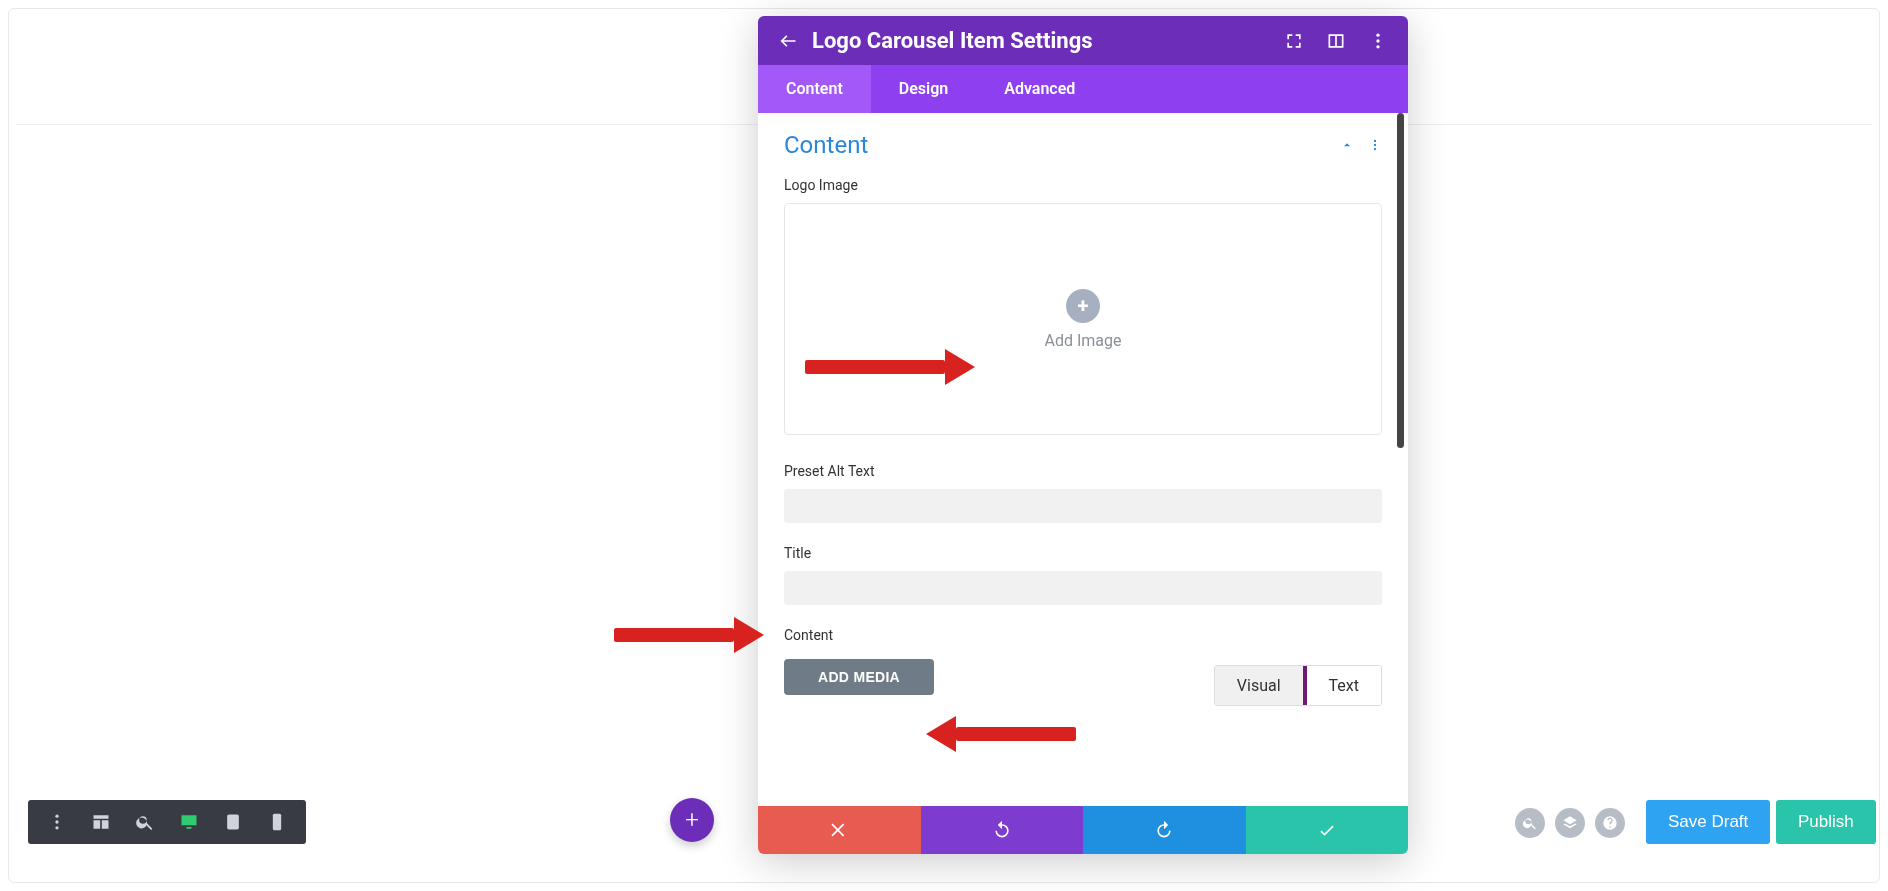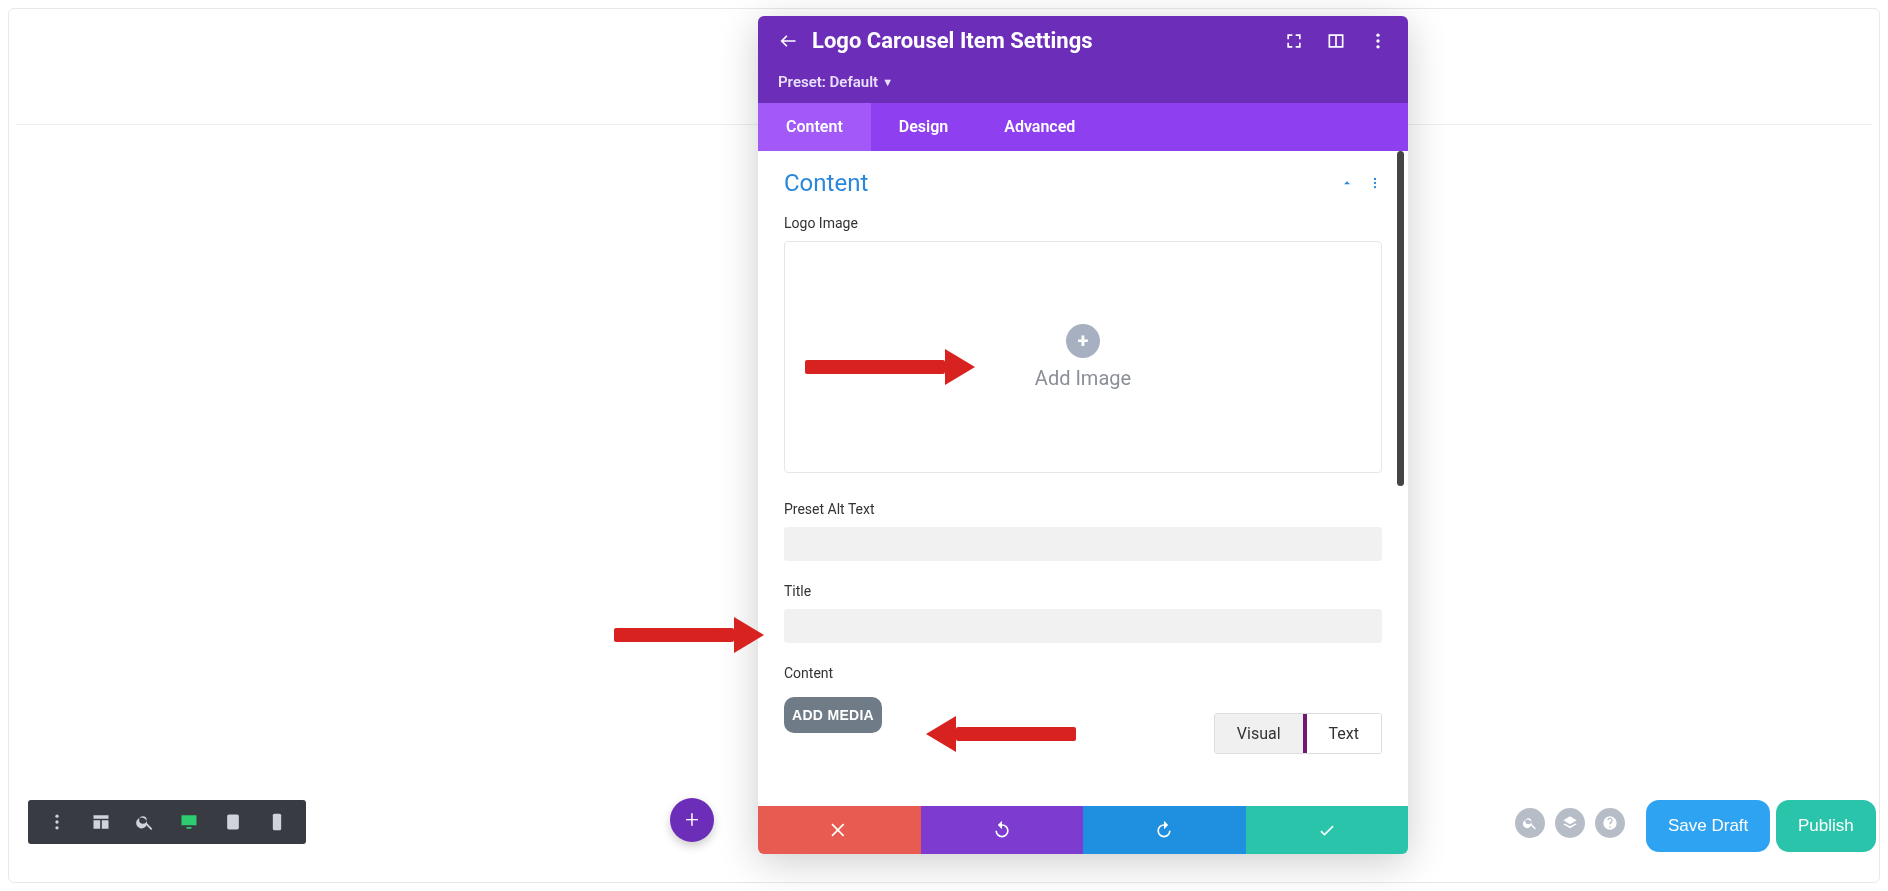--- a/index.html
+++ b/index.html
@@ -136,21 +136,21 @@
     position:relative;
   }
   .add-circle {
     width:34px; height:34px;
     background:#a7b0c1;
     border-radius:50%;
     display:flex; align-items:center; justify-content:center;
     color:#fff; font-size:20px; font-weight:700;
     margin-bottom:8px;
   }
-  .add-image-text { color:#8a8f98; font-size:20px; }
+  .add-image-text { color:#8a8f98; font-size:16px; }
 
   .text-input {
     width:100%;
     height:34px;
     background:#f1f1f1;
     border:none;
     border-radius:3px;
     padding:0 10px;
     font-size:15px;
     margin-bottom:22px;
@@ -159,33 +159,33 @@
   .content-row {
     display:flex;
     align-items:flex-start;
     justify-content:space-between;
   }
   .add-media-btn {
     margin-top:6px;
     background:#6f7b86;
     color:#fff;
     border:none;
-    padding:10px 8px;
+    padding:10px 34px;
     font-size:14px;
     font-weight:700;
-    border-radius:10px;
+    border-radius:4px;
     cursor:pointer;
     letter-spacing:.3px;
   }
   .vt-tabs {
     display:flex;
     border:1px solid #ddd;
     border-radius:3px;
     overflow:hidden;
-    margin-top:22px;
+    margin-top:12px;
     text-align:center;
   }
   .vt-tab {
     padding:10px 22px;
     font-size:16px;
     background:#fff;
     color:#333;
     cursor:pointer;
   }
   .vt-tab + .vt-tab { border-left:4px solid #701a75; }
@@ -253,26 +253,26 @@
     cursor:pointer;
   }
   .right-round svg { width:16px; height:16px; fill:#fff; }
   .rr-1 { left:1515px; }
   .rr-2 { left:1555px; }
   .rr-3 { left:1595px; }
 
   .save-draft-btn, .publish-btn {
     position:absolute;
     top:800px;
-    height:52px;
+    height:44px;
     padding:0 22px;
     color:#fff;
     font-size:17px;
     border:none;
-    border-radius:13px;
+    border-radius:3px;
     cursor:pointer;
   }
   .save-draft-btn { left:1646px; background:#2ea3f2; }
   .publish-btn { left:1776px; background:#29c4a9; }
 
   
   .arrow {
     position:absolute;
     pointer-events:none;
   }
@@ -313,24 +313,20 @@
         <svg class="hdr-icon" viewBox="0 0 24 24">
             <path d="M3 4h18v16H3V4zm2 2v12h6V6H5zm8 0v12h6V6h-6z"></path>
           </svg>
         <svg class="hdr-icon" viewBox="0 0 24 24">
             <circle cx="12" cy="5" r="2"></circle>
             <circle cx="12" cy="12" r="2"></circle>
             <circle cx="12" cy="19" r="2"></circle>
           </svg>
       </div>
     </div>
-    <div class="preset-row">
-      <span>Preset: Default</span>
-      <span class="caret-down">▼</span>
-    </div>
   </div>
 
   <div class="tab-bar">
     <div class="tab active">Content</div>
     <div class="tab">Design</div>
     <div class="tab">Advanced</div>
   </div>
 
   <div class="modal-body">
     <div class="scroll-thumb"></div>

